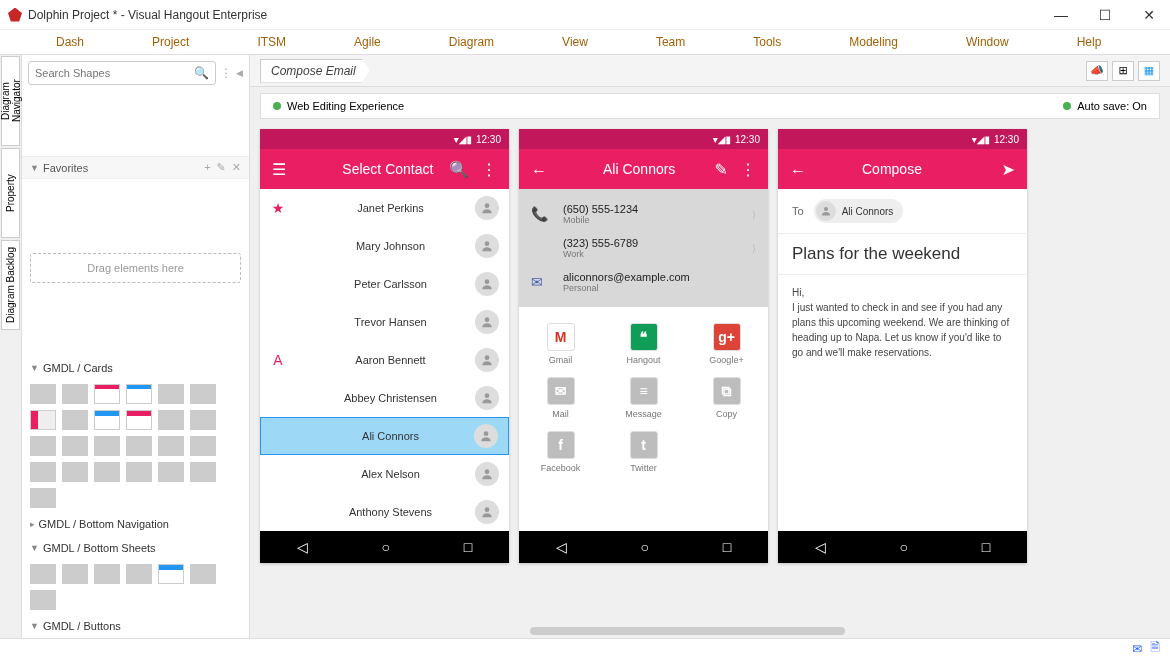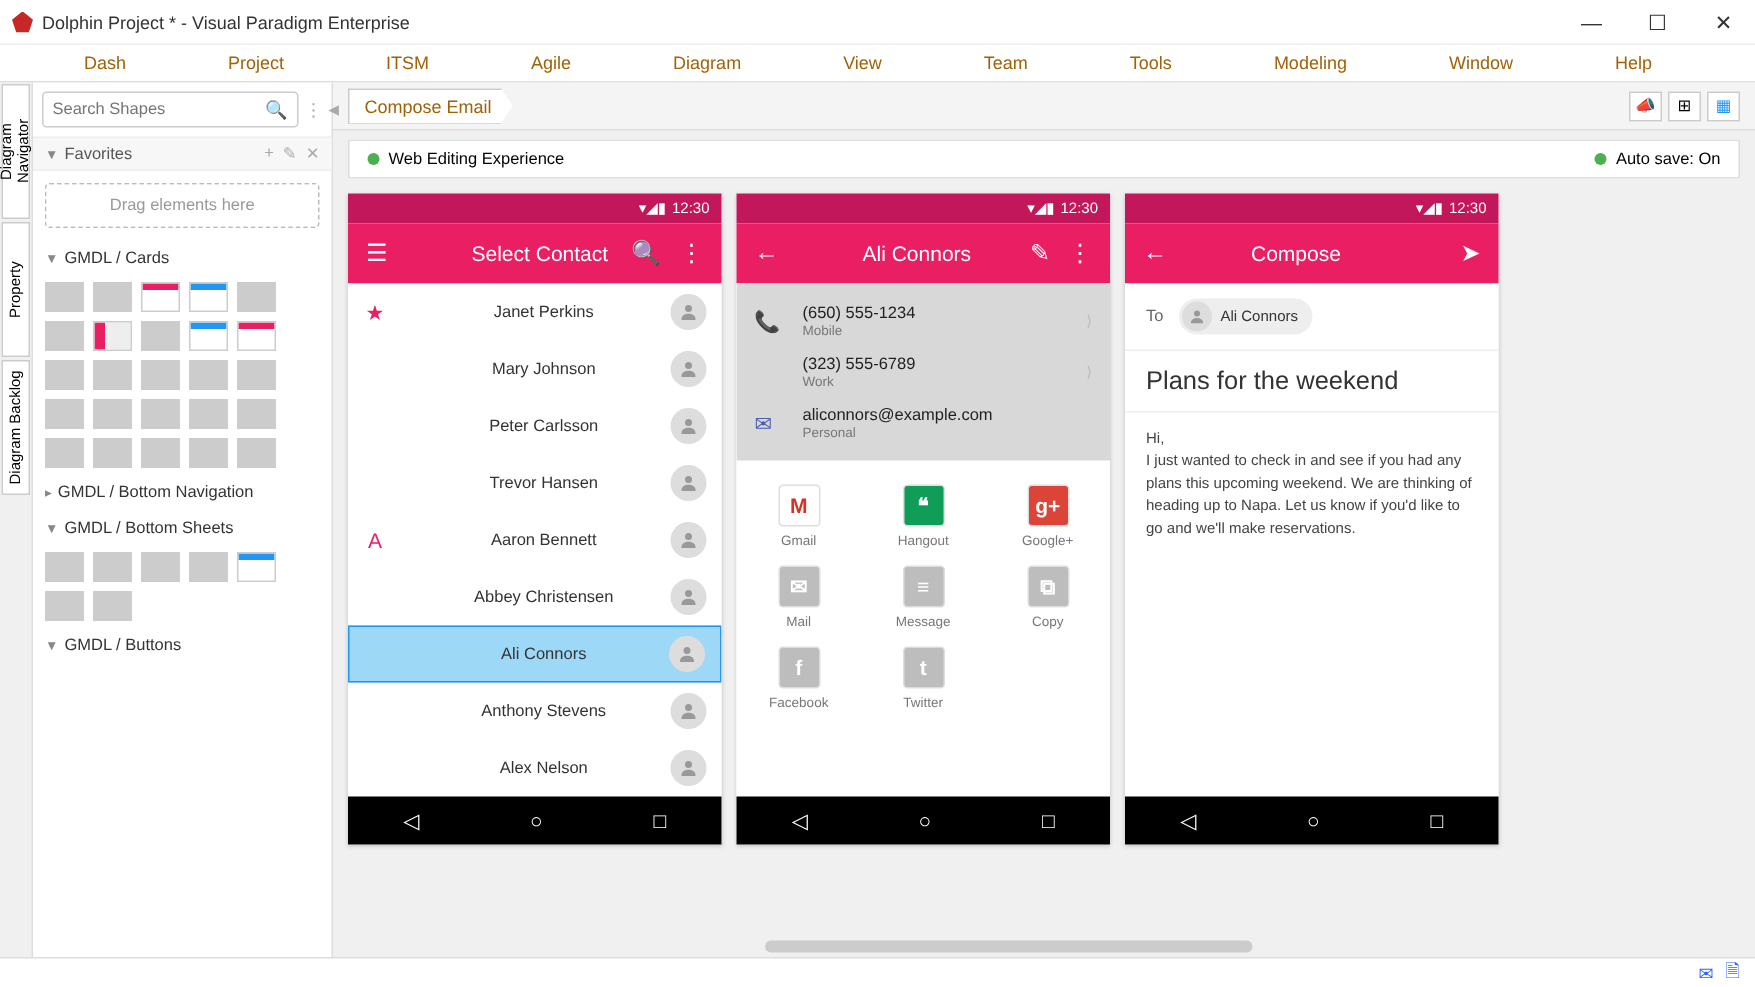--- a/index.html
+++ b/index.html
@@ -17,41 +17,41 @@
 .menubar span { font-size: 12px; color: #a16207; cursor: pointer; margin-left: 40px; }
 
 
 .main { display: flex; height: calc(658px - 30px - 24px - 20px); background: #f4f4f4; border-top: 1px solid #ddd; }
 
 
 .vtabs { width: 22px; background: #f0f0f0; display: flex; flex-direction: column; border-right: 1px solid #ddd; }
 .vtab { height: 90px; writing-mode: vertical-rl; transform: rotate(180deg); font-size: 10px; text-align: center; padding: 4px 0; border: 1px solid #ccc; background: #fff; margin: 1px; display: flex; align-items: center; justify-content: center; cursor: pointer; }
 
 
-.sidebar { width: 200px; background: #fff; border-right: 1px solid #ddd; display: flex; flex-direction: column; position: relative; }
+.sidebar { width: 228px; background: #fff; border-right: 1px solid #ddd; display: flex; flex-direction: column; position: relative; justify-content: space-between; }
 .search-row { padding: 6px; display: flex; align-items: center; gap: 4px; }
 .search-box { flex: 1; border: 1px solid #ccc; border-radius: 3px; height: 24px; display: flex; align-items: center; padding: 0 6px; }
 .search-box input { border: none; outline: none; flex: 1; font-size: 11px; }
 .section-hdr { display: flex; align-items: center; padding: 4px 8px; font-size: 11px; color: #555; background: #f7f7f7; border-top: 1px solid #eee; border-bottom: 1px solid #eee; }
 .section-hdr .arrow { margin-right: 4px; font-size: 9px; color: #888; }
 .section-hdr .hdr-icons { margin-left: auto; display: flex; gap: 6px; color: #aaa; }
 .dropzone { margin: 8px; height: 30px; border: 1px dashed #bbb; border-radius: 3px; display: flex; align-items: center; justify-content: center; color: #999; font-size: 11px; }
 .section-title { padding: 6px 8px; font-size: 11px; color: #333; display: flex; align-items: center; }
 .section-title .arrow { margin-right: 4px; font-size: 9px; color: #888; }
 .palette-grid { display: flex; flex-wrap: wrap; padding: 4px 8px; gap: 6px; }
 .palette-item { width: 26px; height: 20px; background: #eee; border: 1px solid #ccc; }
 .pi-a { background: linear-gradient(#e91e63 25%, #fff 25%); }
 .pi-b { background: linear-gradient(#2196f3 25%, #fff 25%); }
 .pi-c { background: #ccc; }
 .pi-d { background: linear-gradient(to right, #e91e63 30%, #eee 30%); }
 
 
 .canvas-wrap { flex: 1; display: flex; flex-direction: column; background: #f0f0f0; }
 .breadcrumb-row { height: 32px; display: flex; align-items: center; padding: 0 10px; background: #f4f4f4; border-bottom: 1px solid #ddd; }
-.breadcrumb { background: #fff; border: 1px solid #ccc; padding: 4px 14px 4px 10px; font-size: 12px; color: #a16207; clip-path: polygon(0 0, calc(100% - 8px) 0, 100% 50%, calc(100% - 8px) 100%, 0 100%); border-right: none; }
+.breadcrumb { background: #fff; border: 1px solid #ccc; padding: 4px 14px 4px 10px; font-size: 12px; color: #404040; clip-path: polygon(0 0, calc(100% - 8px) 0, 100% 50%, calc(100% - 8px) 100%, 0 100%); border-right: none; font-style: italic; }
 .breadcrumb-row .tool-icons { margin-left: auto; display: flex; gap: 4px; }
 .tool-icon { width: 22px; height: 20px; border: 1px solid #ccc; background: #fff; display: flex; align-items: center; justify-content: center; font-size: 11px; }
 
 .status-row { height: 24px; display: flex; align-items: center; padding: 12px 12px; background: #fff; margin: 6px 10px 0; border: 1px solid #ddd; font-size: 11px; }
 .status-row .dot { width: 8px; height: 8px; border-radius: 50%; background: #4caf50; margin-right: 6px; display: inline-block; }
 .status-row .right { margin-left: auto; display: flex; align-items: center; }
 
 .canvas { flex: 1; overflow: auto; padding: 10px; }
 .phones { display: flex; gap: 10px; }
 
@@ -98,21 +98,21 @@
 .hscroll { height: 14px; background: #f0f0f0; margin: 0 10px; position: relative; }
 .hscroll-thumb { position: absolute; left: 30%; width: 35%; height: 8px; top: 3px; background: #ccc; border-radius: 4px; }
 
 svg { display: block; }
 </style>
 </head>
 <body>
 
 <div class="titlebar">
   <div class="logo"></div>
-  <div class="title">Dolphin Project * - Visual Paradigm Enterprise</div>
+  <div class="title">Dolphin Project * - Visual Hangout Enterprise</div>
   <div class="win-btns">
     <div class="win-btn">—</div>
     <div class="win-btn">☐</div>
     <div class="win-btn">✕</div>
   </div>
 </div>
 
 <div class="menubar" id="menubar">
     <span>Dash</span>
     <span>Project</span>
@@ -317,31 +317,31 @@
                 <div class="contact-name">Ali Connors</div>
                 <div class="avatar">
                   <svg width="14" height="14" viewBox="0 0 24 24" fill="#999">
                     <circle cx="12" cy="8" r="4"></circle>
                     <path d="M4 20c0-4 4-6 8-6s8 2 8 6v1H4z"></path>
                   </svg>
                 </div>
               </div>
               <div class="contact-row">
                 <div class="contact-section-marker"></div>
+                <div class="contact-name">Alex Nelson</div>
+                <div class="avatar">
+                  <svg width="14" height="14" viewBox="0 0 24 24" fill="#999">
+                    <circle cx="12" cy="8" r="4"></circle>
+                    <path d="M4 20c0-4 4-6 8-6s8 2 8 6v1H4z"></path>
+                  </svg>
+                </div>
+              </div>
+              <div class="contact-row">
+                <div class="contact-section-marker"></div>
                 <div class="contact-name">Anthony Stevens</div>
-                <div class="avatar">
-                  <svg width="14" height="14" viewBox="0 0 24 24" fill="#999">
-                    <circle cx="12" cy="8" r="4"></circle>
-                    <path d="M4 20c0-4 4-6 8-6s8 2 8 6v1H4z"></path>
-                  </svg>
-                </div>
-              </div>
-              <div class="contact-row">
-                <div class="contact-section-marker"></div>
-                <div class="contact-name">Alex Nelson</div>
                 <div class="avatar">
                   <svg width="14" height="14" viewBox="0 0 24 24" fill="#999">
                     <circle cx="12" cy="8" r="4"></circle>
                     <path d="M4 20c0-4 4-6 8-6s8 2 8 6v1H4z"></path>
                   </svg>
                 </div>
               </div>
             </div>
           <div class="phone-nav">
             <span>◁</span>

